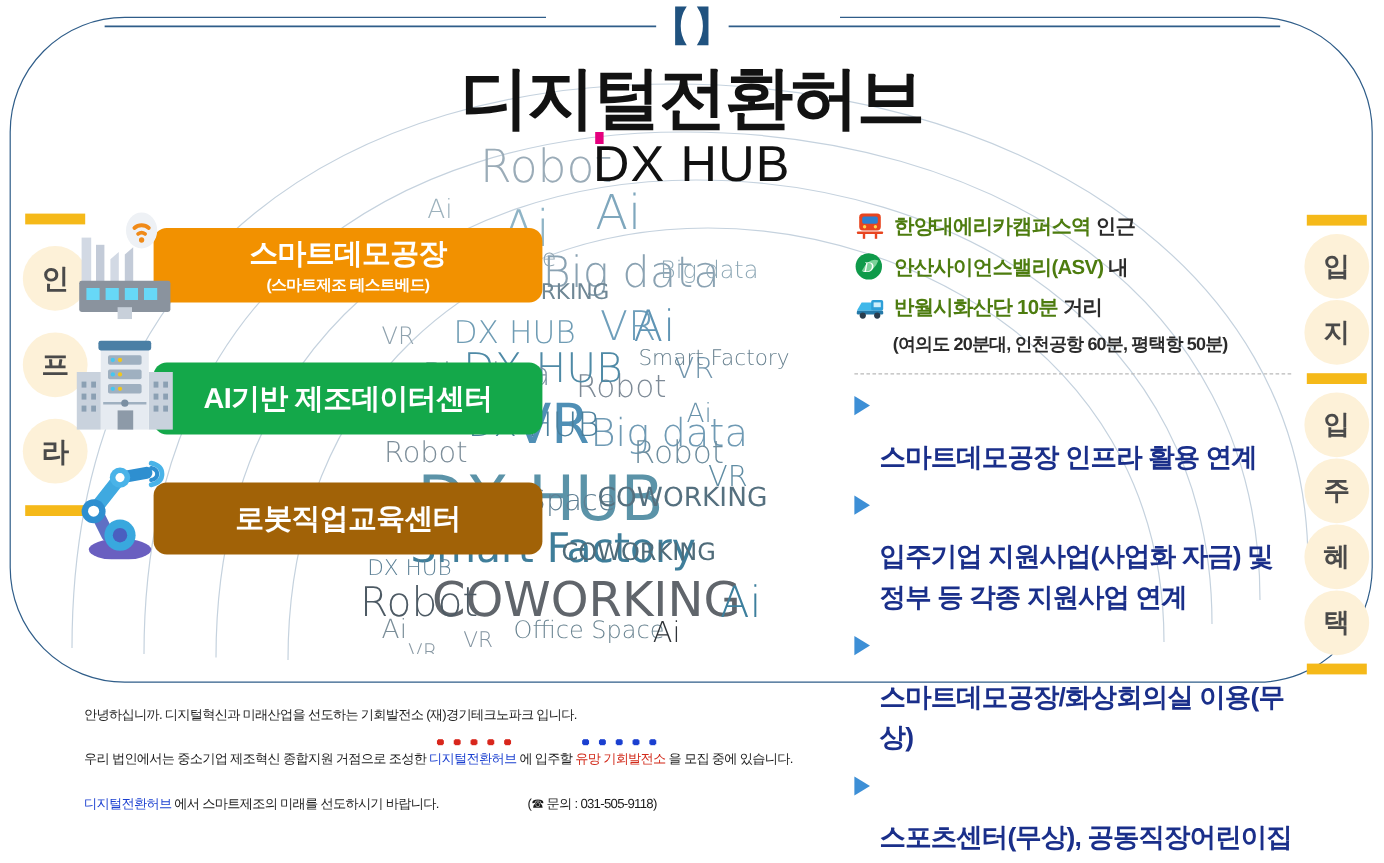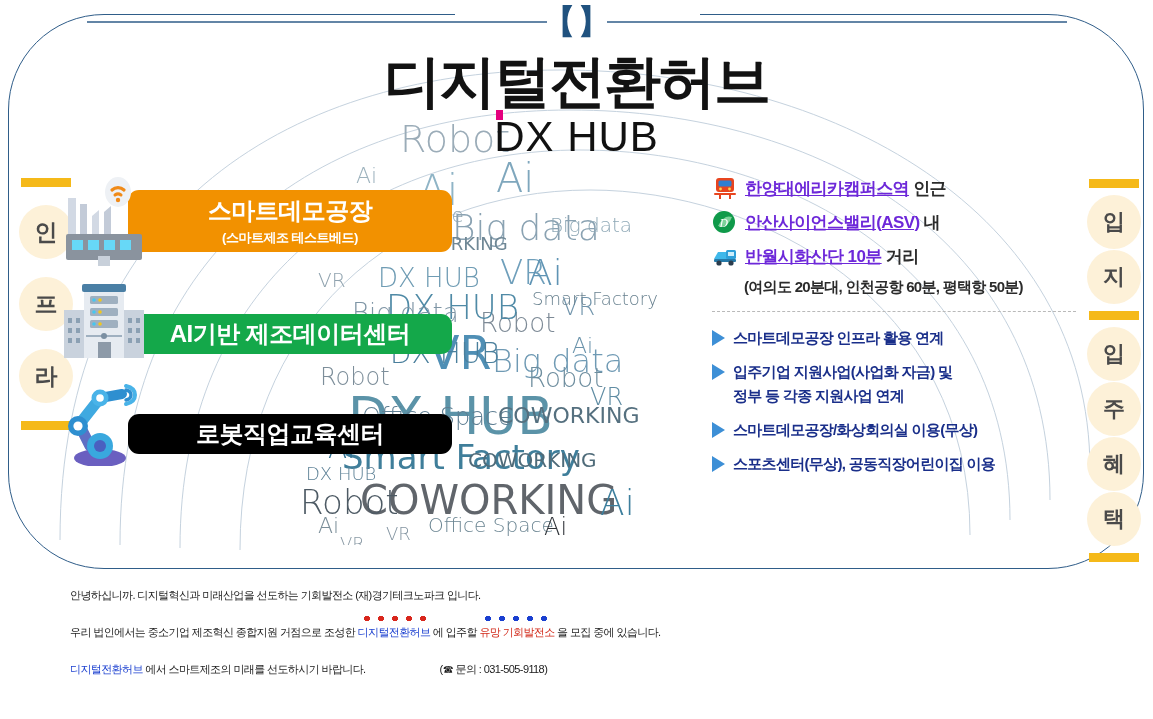--- a/index.html
+++ b/index.html
@@ -99,62 +99,62 @@
     font-size:23px; font-weight:700; color:#4a4a4a;
   }
   .rail-left .chip { margin:18px auto; }
   .rail-right .chip { margin:1px auto; font-size:22px; }
   .rail-right .bar { margin:7px auto; }
 
   
   .infra { position:absolute; left:60px; top:170px; width:400px; z-index:5; }
   .infra-row { position:relative; height:100px; }
   .pill {
-    position:absolute; left:68px; top:44px;
-    width:324px; height:40px;
+    position:absolute; left:68px; top:32px;
+    width:324px; height:60px;
     border-radius:11px;
     display:flex; flex-direction:column;
     align-items:center; justify-content:center;
     color:#fff;
   }
   .pill-main { font-size:24px; font-weight:800; letter-spacing:-0.5px; }
   .pill-sub  { font-size:13px; font-weight:700; margin-top:2px; letter-spacing:-0.5px; }
   .pill.tall { height:62px; top:20px; }
   .ico { position:absolute; left:0; top:0; width:92px; height:96px; z-index:6; }
 
   
   .info { position:absolute; left:712px; top:176px; width:370px; z-index:5; }
   .loc-row {
     display:flex; align-items:center; gap:7px;
     margin-bottom:10px; white-space:nowrap;
   }
   .loc-ico { width:26px; height:24px; flex:0 0 26px; position:relative; }
   .loc-txt { font-size:17px; font-weight:800; color:#2b2b2b; letter-spacing:-0.6px; }
-  .loc-txt .hl { color:#6d28d9;text-decoration:underline; }
+  .loc-txt .hl { color:#4d7c0f; }
   .loc-note {
     font-size:15px; font-weight:700; color:#2b2b2b;
     margin:4px 0 0 32px; letter-spacing:-0.7px; white-space:nowrap;
   }
   .dashed {
     margin:14px 6px 14px 0; height:0;
     border-top:1.5px dashed #b9b9b9;
   }
   .ben-row {
     display:flex; align-items:flex-start; gap:8px;
     margin-bottom:11px;
   }
   .tri {
     width:0; height:0; flex:0 0 auto; margin-top:4px;
     border-left:13px solid #3d8fd6;
     border-top:8px solid transparent;
     border-bottom:8px solid transparent;
   }
   .ben-txt {
-    font-size:15px; font-weight:800; color:#1a2f8a;
-    letter-spacing:-0.7px; line-height:1.55;
+    font-size:22px; font-weight:800; color:#1a2f8a;
+    letter-spacing:-0.7px; line-height:1.55;margin-top:38px;
   }
   .ben-txt .line2 { display:block; margin-left:0; }
 
   
   .foot { position:absolute; left:70px; top:588px; width:1030px; z-index:5; }
   .foot p {
     font-size:11px; font-weight:400; color:#1b1b1b;
     letter-spacing:-0.6px; margin-bottom:22px; white-space:nowrap;
     position:relative;
   }
@@ -343,21 +343,21 @@
         <circle cx="18" cy="56" r="10" fill="#2e8fd0"></circle>
           <circle cx="18" cy="56" r="4.6" fill="#fff"></circle>
         <circle cx="40" cy="28" r="8.5" fill="#49b3e8"></circle>
           <circle cx="40" cy="28" r="3.8" fill="#fff"></circle>
         <path d="M66 16 q9 2 9 9 q0 7 -9 9" stroke="#49b3e8" stroke-width="4" fill="none" stroke-linecap="round"></path>
         <path d="M66 20 q5 1 5 5 q0 4 -5 5" stroke="#2e8fd0" stroke-width="3.4" fill="none" stroke-linecap="round"></path>
         <ellipse cx="40" cy="88" rx="26" ry="9" fill="#6a5fc0"></ellipse>
         <circle cx="40" cy="76" r="13" fill="#39a8de"></circle>
           <circle cx="40" cy="76" r="6" fill="#4a5fc0"></circle>
       </svg>
-      <div class="pill" style="background:#000000">
+      <div class="pill" style="background:#a16207">
         <span class="pill-main">로봇직업교육센터</span>
       </div>
     </div>
 
   </div>
 
   <div class="info">
 
     <div class="loc-row">
       <svg class="loc-ico" viewBox="0 0 26 24">

